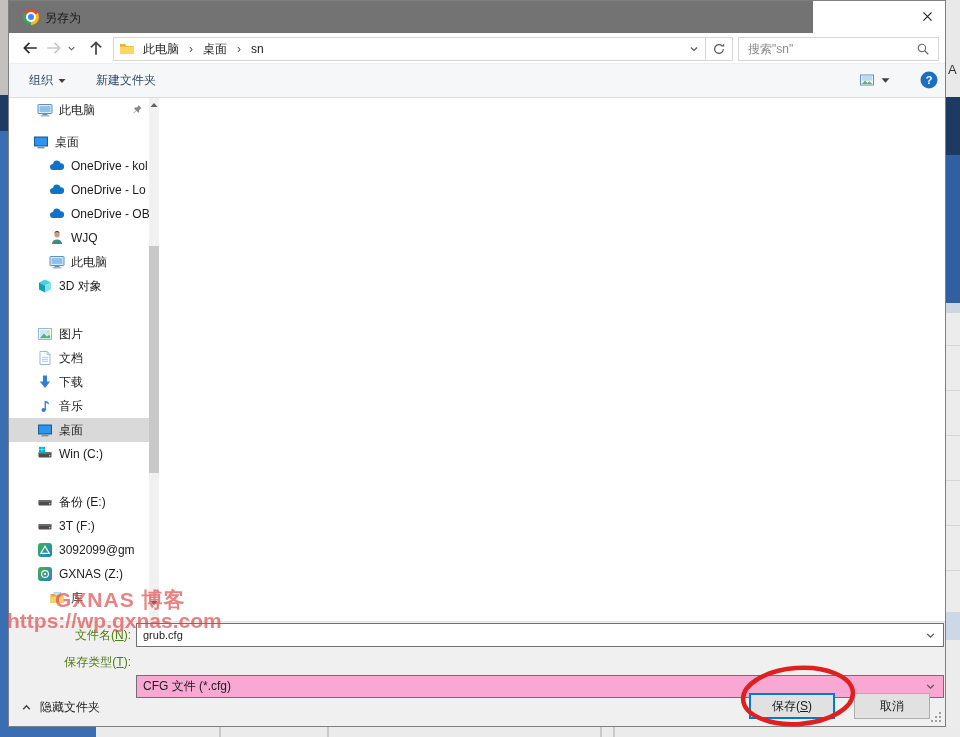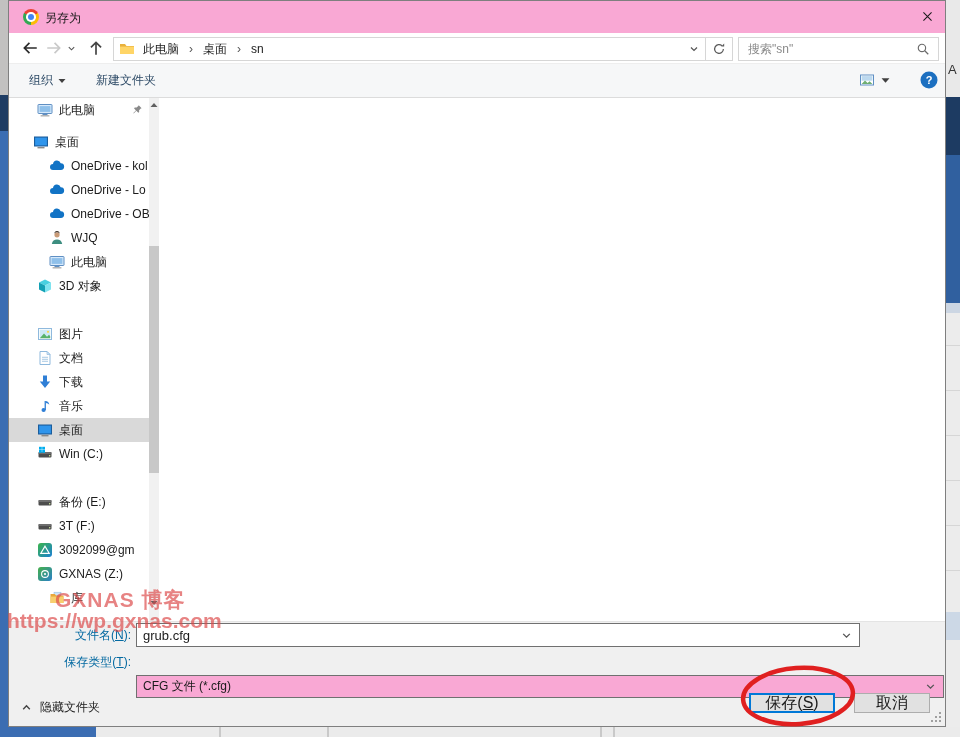--- a/index.html
+++ b/index.html
@@ -15,21 +15,21 @@
   .bg-right-blue{left:946px;top:155px;width:14px;height:148px;background:#30609f;}
   .bg-right-panel{left:946px;top:303px;width:14px;height:434px;background:#ececec;}
   .bg-right-band1{left:946px;top:303px;width:14px;height:10px;background:#ccd6e3;}
   .bg-right-band2{left:946px;top:612px;width:14px;height:28px;background:#ccd8e6;}
   .bg-hline{left:946px;width:14px;height:1px;background:#d6d6d6;}
   .bg-bottom{left:96px;top:727px;width:864px;height:10px;background:#ebebeb;}
   .bg-vline{top:727px;width:2px;height:10px;background:#c9c9c9;}
   
   #dlg{left:8px;top:0;width:938px;height:727px;background:#fff;border:1px solid #7f7f7f;box-sizing:border-box;}
   #dlg .in{position:absolute;}
-  .titlebar{left:0;top:0;width:936px;height:32px;background:#f9a8d4;}
+  .titlebar{left:0;top:0;width:804px;height:32px;background:#737373;}
   .title-text{left:36px;top:9px;font-size:12px;color:#1b1b1b;}
   .chrome{left:14px;top:8px;width:16px;height:16px;border-radius:50%;
      background:conic-gradient(from -60deg,#ea4335 0 120deg,#fbbc05 120deg 240deg,#34a853 240deg 360deg);}
   .chrome:before{content:"";position:absolute;left:3.2px;top:3.2px;width:9.6px;height:9.6px;border-radius:50%;background:#fff;}
   .chrome:after{content:"";position:absolute;left:5px;top:5px;width:6px;height:6px;border-radius:50%;background:#4285f4;}
   .close-btn{left:900px;top:0;width:36px;height:30px;display:flex;align-items:center;justify-content:center;}
   
   .navrow{left:0;top:32px;width:936px;height:30px;background:#fff;}
   .navico{top:38px;width:18px;height:18px;}
   .box{box-sizing:border-box;border:1px solid #d6d6d6;background:#fff;}
@@ -58,35 +58,35 @@
   .sel{background:#d9d9d9;}
   .pin{position:absolute;left:122px;top:6px;width:12px;height:12px;}
   
   .sbar{left:140px;top:97px;width:10px;height:523px;background:#f1f1f1;}
   .sbar .thumb{position:absolute;left:0;top:148px;width:10px;height:227px;background:#c8c8c8;}
   .sbar .sarr{position:absolute;left:1px;width:8px;height:8px;}
   
   .main-msg{left:150px;top:113px;width:786px;text-align:center;font-size:12px;color:#6e6e6e;}
   
   .panel{left:0;top:620px;width:936px;height:105px;background:#f0f0f0;border-top:1px solid #e4e4e4;box-sizing:border-box;}
-  .flabel{width:122px;text-align:right;font-size:12px;color:#0369a1;}
+  .flabel{width:122px;text-align:right;font-size:12px;color:#4d7c0f;}
   .lab1{left:0;top:622px;height:24px;line-height:24px;}
   .lab2{left:0;top:650px;height:23px;line-height:23px;}
   .ukey{text-decoration:underline;}
-  .fninput{left:127px;top:622px;width:724px;height:24px;background:#fff;border:1px solid #707070;box-sizing:border-box;
-     display:flex;align-items:center;font-size:13px;color:#1b1b1b;}
+  .fninput{left:127px;top:622px;width:808px;height:24px;background:#fff;border:1px solid #707070;box-sizing:border-box;
+     display:flex;align-items:center;font-size:11px;color:#1b1b1b;}
   .fninput .val{padding-left:6px;}
   .combo{left:127px;top:674px;width:808px;height:23px;background:#f9a8d4;border:1px solid #707070;box-sizing:border-box;
      display:flex;align-items:center;font-size:12px;color:#1b1b1b;}
   .combo .val{padding-left:6px;}
   .cchev{margin-left:auto;margin-right:7px;width:11px;height:11px;}
   .hidef{left:12px;top:697px;height:18px;display:flex;align-items:center;font-size:12px;color:#1b1b1b;}
   .hidef .hchev{width:11px;height:11px;margin-right:8px;}
-  .btn{position:absolute;top:692px;height:20px;box-sizing:border-box;background:#e1e1e1;
-       display:flex;align-items:center;justify-content:center;font-size:16px;color:#1b1b1b;cursor:default;}
+  .btn{position:absolute;top:692px;height:26px;box-sizing:border-box;background:#e1e1e1;
+       display:flex;align-items:center;justify-content:center;font-size:12px;color:#1b1b1b;cursor:default;}
   .btn-save{left:740px;width:86px;border:2px solid #0078d7;}
   .btn-cancel{left:845px;width:76px;border:1px solid #adadad;}
   .grip{left:920px;top:709px;width:14px;height:14px;}
   
   .ellipse-anno{left:738px;top:664px;width:120px;height:64px;z-index:60;pointer-events:none;}
   .wm{z-index:50;pointer-events:none;font-weight:bold;color:rgba(219,72,72,0.68);white-space:nowrap;}
   .wm1{left:55px;top:586px;font-size:21px;letter-spacing:1px;}
   .wm2{left:7px;top:609px;font-size:21px;}
   svg{display:block;}
 </style>

